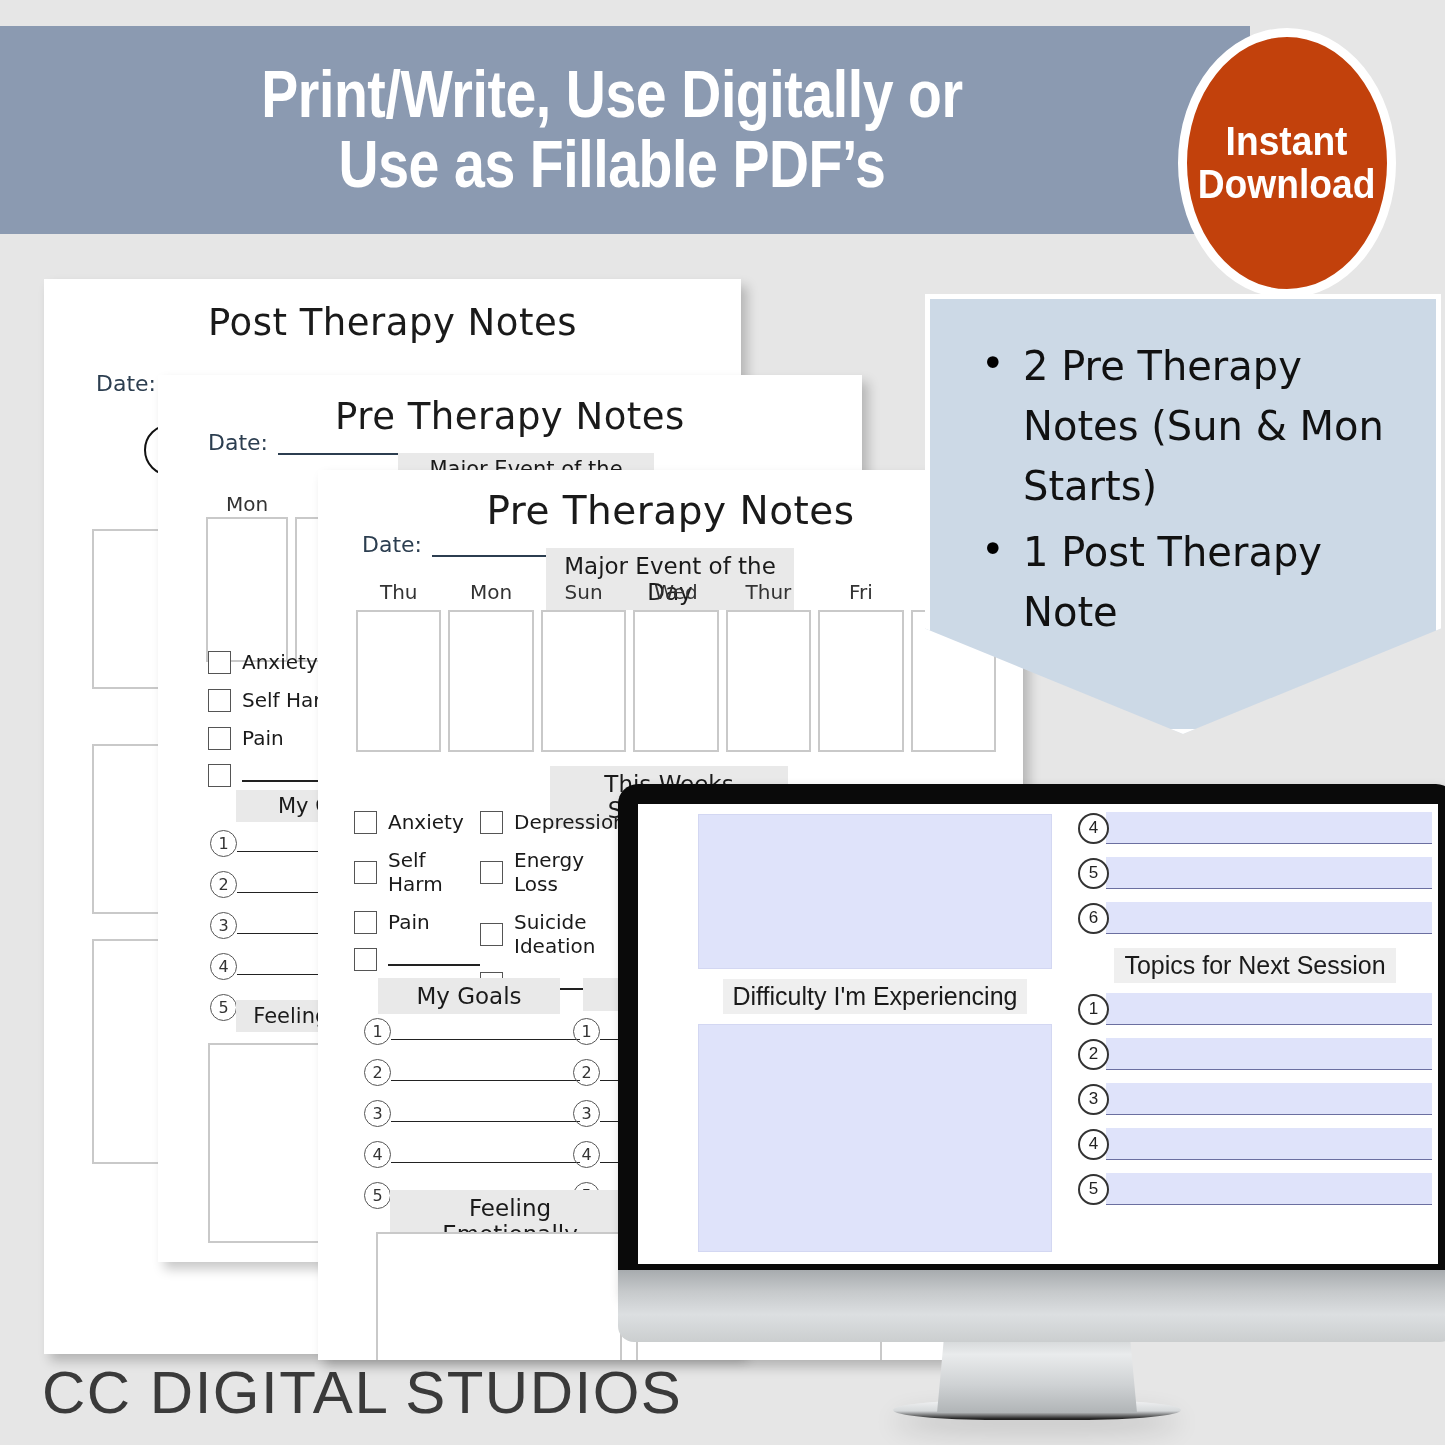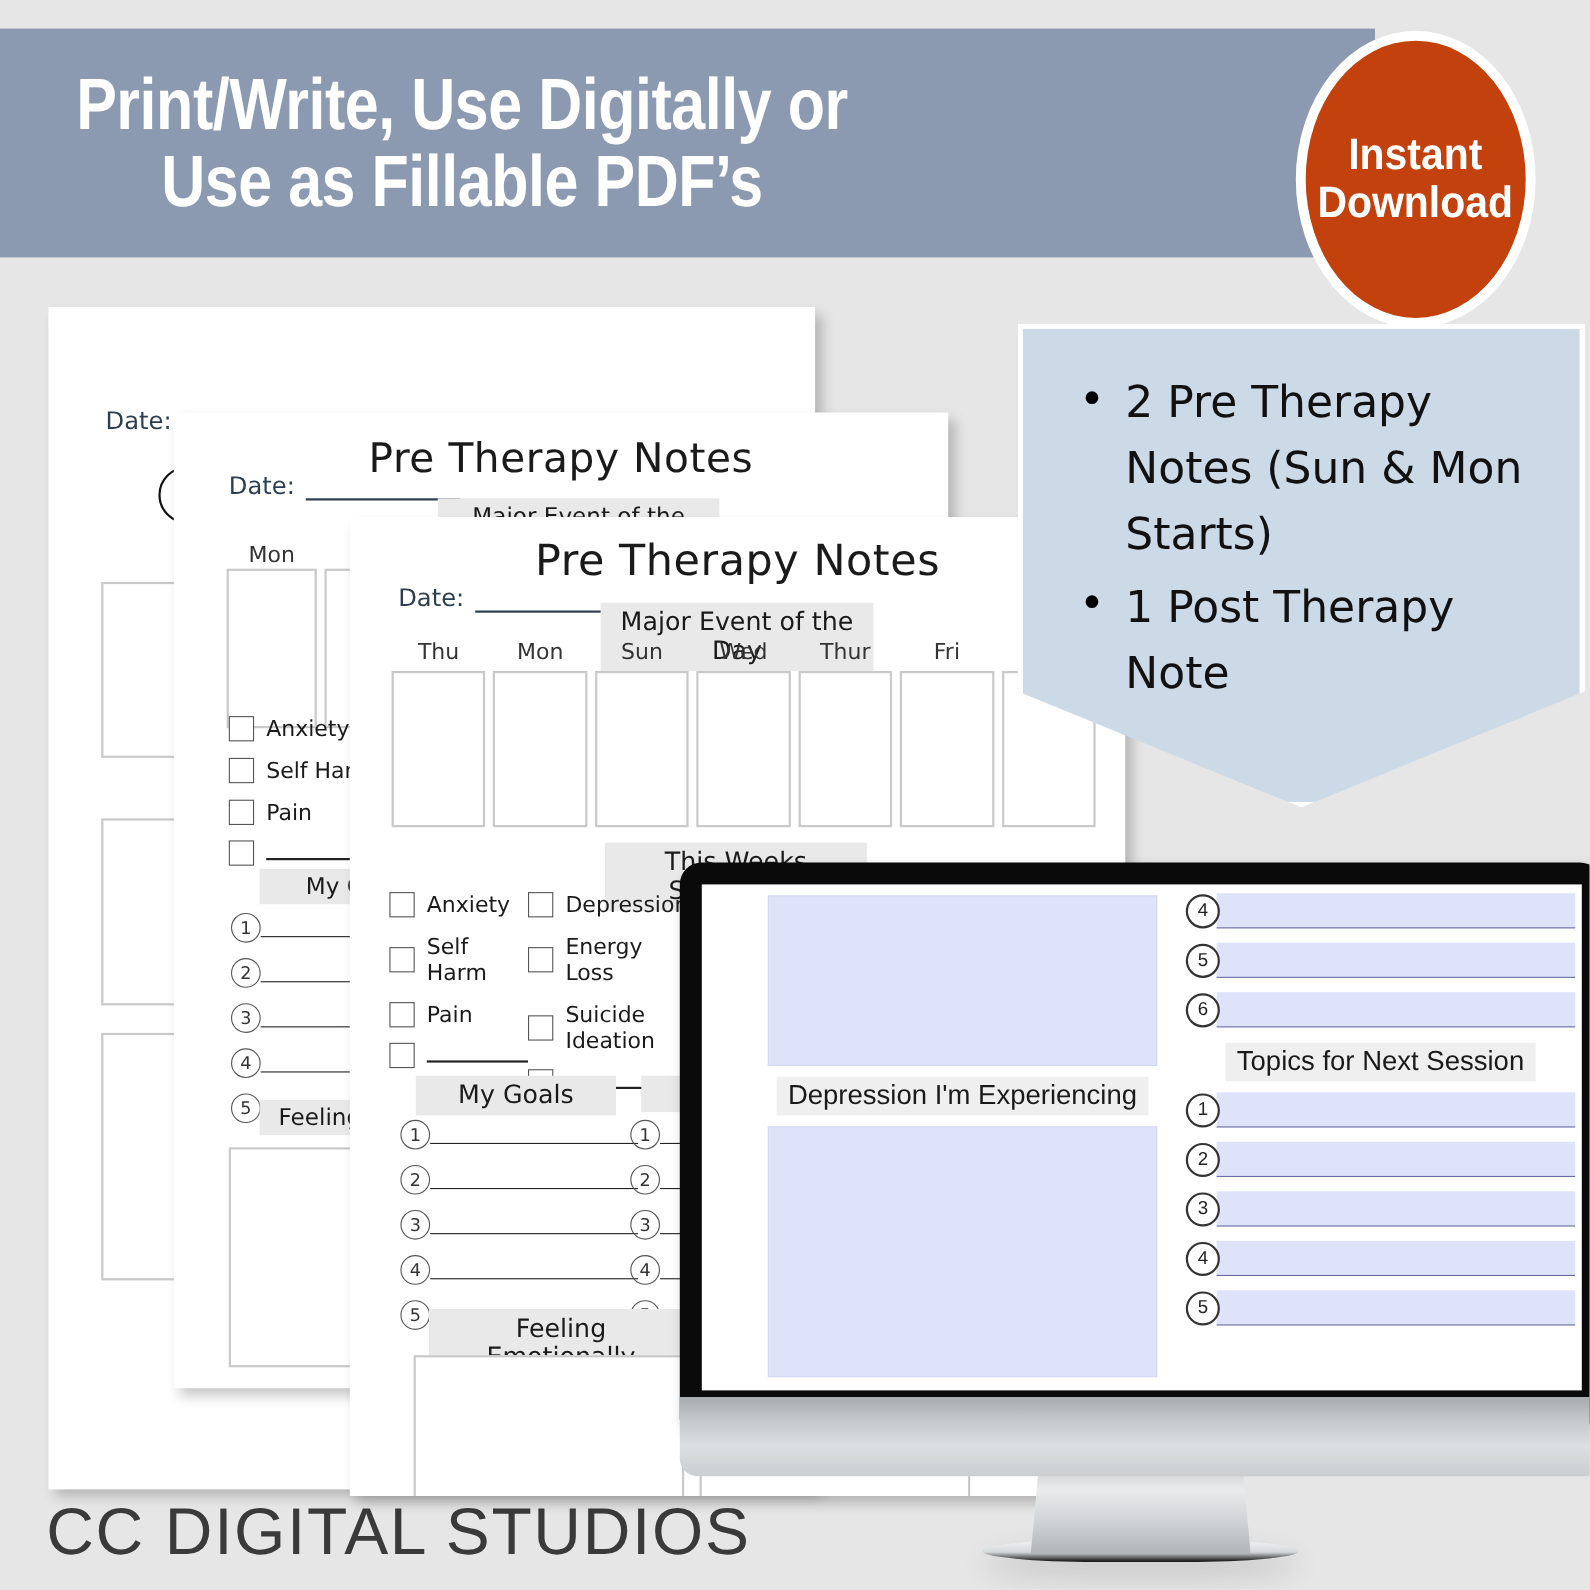--- a/index.html
+++ b/index.html
@@ -8,21 +8,21 @@
     background:#e6e6e6;
     font-family:"Liberation Sans", sans-serif;
     position:relative;
   }
   .stage { position:absolute; inset:0; width:1445px; height:1445px; overflow:hidden; }
 
   
   .banner{
     position:absolute; left:0; top:26px; width:1250px; height:208px;
     background:#8b9ab1;
-    display:flex; align-items:center; justify-content:flex-start;
+    display:flex; align-items:center; justify-content:center;
   }
   .banner-title{
     color:#ffffff;
     font-family:"Liberation Sans", sans-serif;
     font-weight:bold;
     font-size:66px;
     line-height:1.06;
     text-align:center;
     letter-spacing:-0.5px;
     transform:scaleX(0.84);
@@ -180,20 +180,21 @@
     <div class="banner-title">Print/Write, Use Digitally or
 Use as Fillable PDF’s</div>
   </div>
 
   <div class="badge">
     <div class="badge-text">Instant
 Download</div>
   </div>
 
   <div class="sheet" id="sheet1">
+    <div class="title">Post Therapy Notes</div>
 
     <div class="datewrap s1date">
       <span>Date:</span>
       <span class="dateline"></span>
     </div>
 
     <div class="smileys">
       <div class="smiley">
         <i class="sm-eye l"></i>
           <i class="sm-eye r"></i>
@@ -454,21 +455,21 @@
     <div class="mon-base"></div>
     <div class="mon-stand-neck"></div>
     <div class="mon-bezel"></div>
     <div class="mon-chin"></div>
 
     <div class="mon-screen">
 
       <div class="scr-left">
         <div class="scr-fillbox" style="height:155px;"></div>
         <div style="text-align:center;margin-top:10px;">
-          <span class="scr-tag">Depression I'm Experiencing</span>
+          <span class="scr-tag">Difficulty I'm Experiencing</span>
         </div>
         <div class="scr-fillbox" style="height:228px;margin-top:10px;"></div>
       </div>
 
       <div class="scr-right">
         <div class="scr-item">
           <span class="scr-circ">4</span>
           <span class="scr-lineband"></span>
         </div>
         <div class="scr-item">

